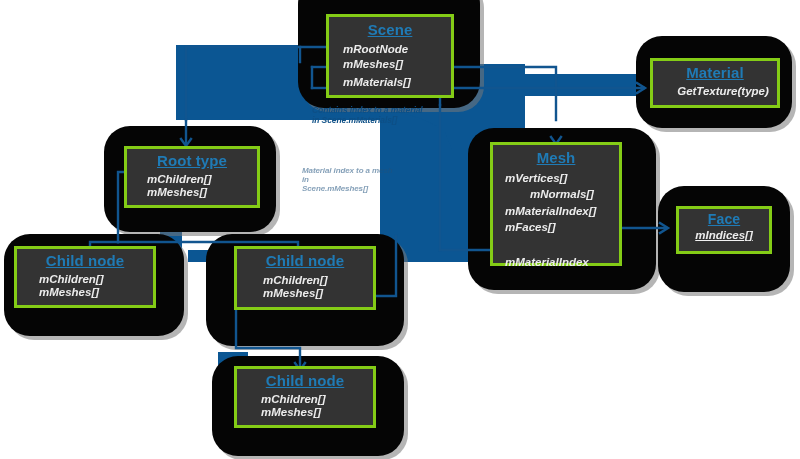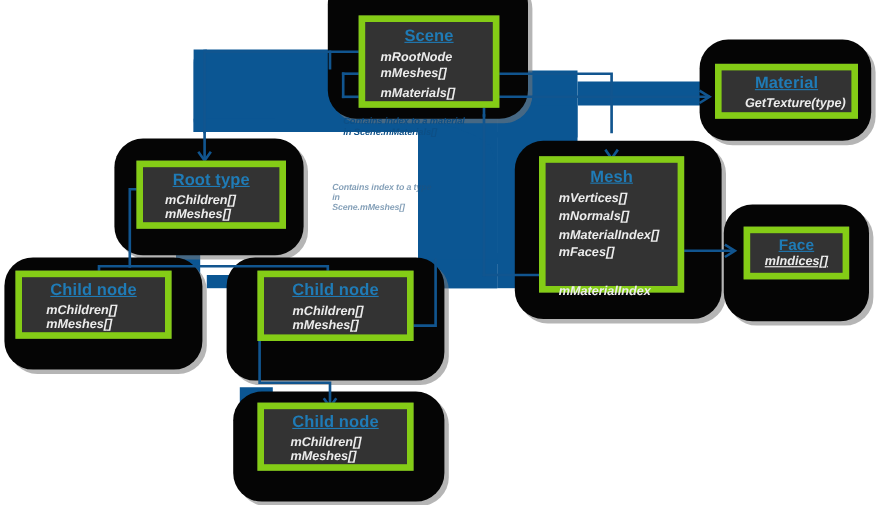--- a/index.html
+++ b/index.html
@@ -7,21 +7,21 @@
   #stage{position:relative;width:800px;height:459px;overflow:hidden;background:#ffffff;}
 
   
   #bluelayer{position:absolute;left:0;top:0;width:800px;height:459px;}
 
   
   .card{position:absolute;background:#050505;border-radius:26px;
         box-shadow:4px 4px 0 0 rgba(120,120,120,.55);}
 
   
-  .box{position:absolute;background:#333333;border:6px solid #84cc16;
+  .box{position:absolute;background:#333333;border:3px solid #84cc16;
        box-sizing:border-box;text-align:center;color:#f2f2f2;}
   .box .ttl{display:block;color:#1f7bb6;font-weight:bold;font-style:normal;
             text-decoration:underline;letter-spacing:.1px;line-height:1.1;}
   .box .fld{display:block;font-style:italic;font-weight:bold;color:#ececec;
             text-align:left;line-height:1.18;white-space:nowrap;}
   .box .flds{display:block;padding-left:14px;}
 
   
   .cap{position:absolute;color:#0d4f86;font-style:italic;font-weight:bold;
        font-size:8.5px;line-height:1.15;white-space:pre;letter-spacing:-.1px;}
@@ -149,21 +149,21 @@
     <span class="ttl" style="font-size:15px;">Material</span>
     <span class="flds" style="padding-left:16px;margin-top:3px;">
       <span class="fld" style="text-align:center;font-size:11.5px;">GetTexture(type)</span>
     </span>
   </div>
 
   <div class="box" style="left:490px;top:142px;width:132px;height:124px;padding-top:5px;">
     <span class="ttl" style="font-size:15px;">Mesh</span>
     <span class="flds" style="margin-top:5px;font-size:11.5px;padding-left:12px;">
       <span class="fld" style="margin-top:4px;">mVertices[]</span>
-      <span class="fld" style="margin-top:3px;">mNormals[]</span>
+      <span class="fld" style="margin-top:3px;text-align:center;">mNormals[]</span>
       <span class="fld" style="margin-top:3px;">mMaterialIndex[]</span>
       <span class="fld" style="margin-top:3px;">mFaces[]</span>
       <span class="fld" style="margin-top:21px;font-style:italic;">mMaterialIndex</span>
     </span>
   </div>
 
   <div class="box" style="left:676px;top:206px;width:96px;height:48px;padding-top:3px;">
     <span class="ttl" style="font-size:14px;">Face</span>
     <span class="flds" style="padding-left:0;margin-top:2px;text-decoration:underline;">
       <span class="fld" style="text-align:center;font-size:11.5px;">mIndices[]</span>
@@ -198,17 +198,17 @@
     <span class="ttl" style="font-size:15px;">Child node</span>
     <span class="flds" style="margin-top:3px;font-size:11.5px;padding-left:24px;">
       <span class="fld">mChildren[]</span>
       <span class="fld">mMeshes[]</span>
     </span>
   </div>
 
   <div class="cap" style="left:312px;top:106px;width:200px;">Contains index to a material
 in Scene.mMaterials[]</div>
 
-  <div class="cap ghost" style="left:302px;top:166px;width:140px;font-size:8px;">Contains index to a type
+  <div class="cap ghost" style="left:302px;top:166px;width:140px;font-size:8px;">Material index to a mesh
 in
 Scene.mMeshes[]</div>
 
 </div>
 
 </body></html>

